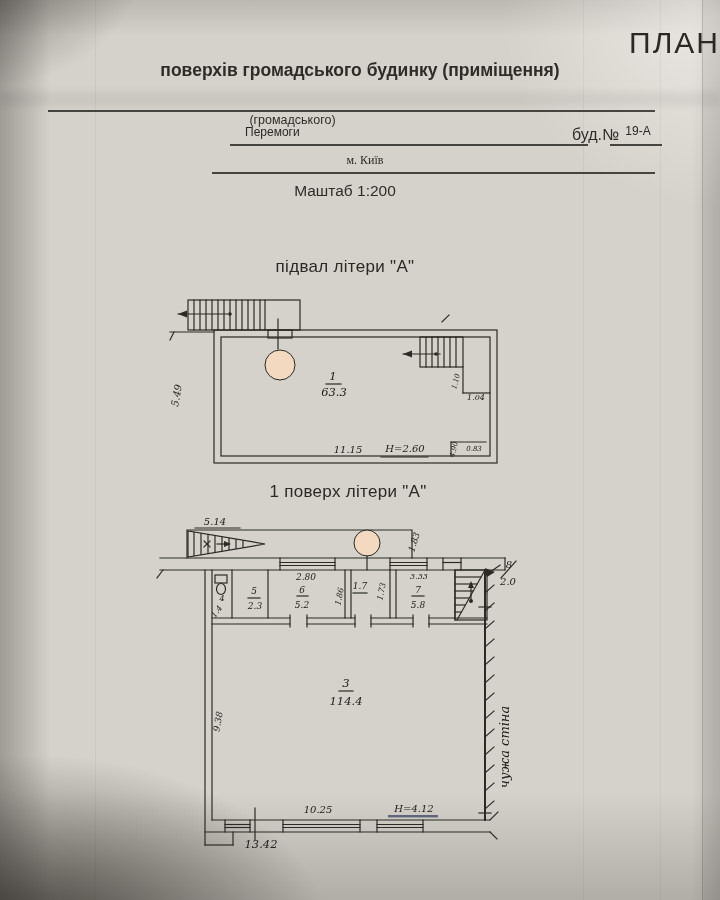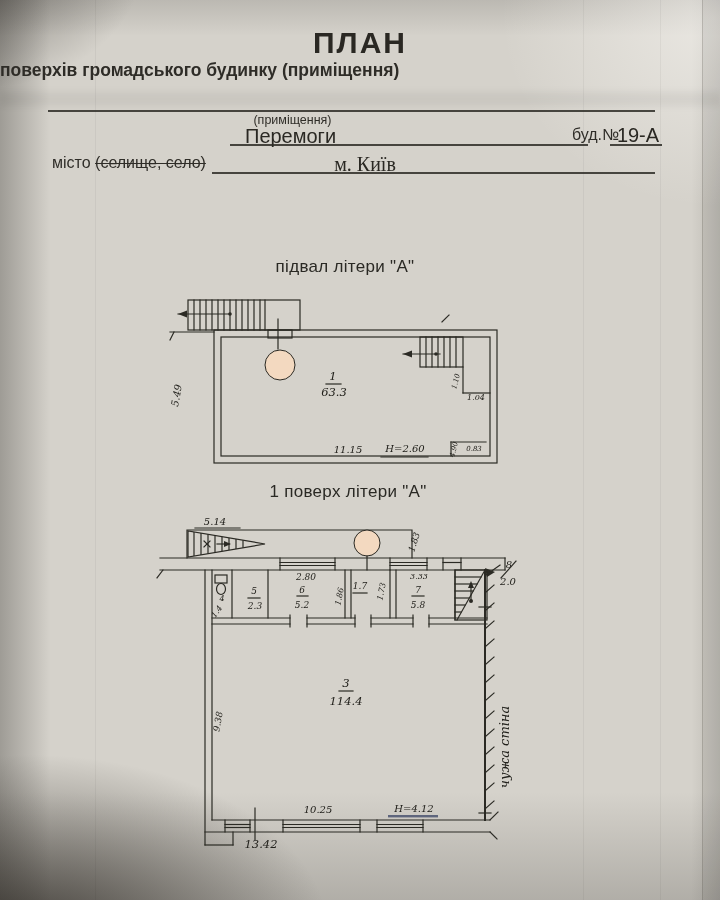--- a/index.html
+++ b/index.html
@@ -14,29 +14,29 @@
       linear-gradient(270deg, rgba(32,30,26,0.14), rgba(32,30,26,0) 4%),
       linear-gradient(180deg, rgba(32,30,26,0.14), rgba(32,30,26,0) 4%),
       linear-gradient(0deg, rgba(32,30,26,0.20), rgba(32,30,26,0) 12%),
       #d5d2cb;
   }
   .crease { position:absolute; top:0; bottom:0; width:1px; background:rgba(0,0,0,0.045); }
   .band { position:absolute; left:0; right:0; height:14px; background:rgba(0,0,0,0.05); filter:blur(3px); }
   .edgeline { position:absolute; top:0; bottom:0; left:702px; width:1px; background:rgba(60,55,48,0.25); }
   .edgestrip { position:absolute; top:0; bottom:0; left:703px; right:0; background:rgba(0,0,0,0.06); }
 
-  .title { position:absolute; left:0; right:0; top:26px; text-align:center;
-           font-size:30px; font-weight:bold; letter-spacing:2px; color:#2a2823; }
-  .subtitle { position:absolute; left:0; right:0; top:60px; text-align:left;
+  .title { position:absolute; left:0; right:0; top:26px; text-align:right;
+           font-size:30px; font-weight:normal; letter-spacing:2px; color:#2a2823; }
+  .subtitle { position:absolute; left:0; right:0; top:60px; text-align:center;
               font-size:17.5px; font-weight:bold; color:#2e2c27; }
 
   .rule { position:absolute; height:1.6px; background:rgba(45,43,38,0.85); }
   .lbl  { position:absolute; font-size:16px; color:#2f2d28; white-space:nowrap; }
   .struck { text-decoration:line-through; }
-  .val  { position:absolute; font-size:20px; color:#2a2823; white-space:nowrap; }
+  .val  { position:absolute; font-size:12px; color:#2a2823; white-space:nowrap; }
   .small{ font-size:12.5px; }
   .ctr  { text-align:center; }
 
   .caption { position:absolute; font-size:17px; color:#2a2924; text-align:center; letter-spacing:0.3px; }
 
   svg { position:absolute; overflow:visible; }
   .ln   { stroke:#2b2a24; stroke-width:1.2; fill:none; stroke-linecap:square; }
   .thick{ stroke-width:2; }
   .hw { font-family:"DejaVu Serif", serif; font-style:italic; fill:#22211c; }
   .s7{font-size:7px}.s8{font-size:8px}.s9{font-size:9px}.s10{font-size:10px}.s11{font-size:11.5px}.s13{font-size:13px}
@@ -50,32 +50,32 @@
   <div class="crease" style="left:583px"></div>
   <div class="crease" style="left:660px"></div>
   <div class="band" style="top:92px"></div>
   <div class="edgeline"></div>
   <div class="edgestrip"></div>
 
   <div class="title">ПЛАН</div>
   <div class="subtitle">поверхів громадського будинку (приміщення)</div>
 
   <div class="rule" style="left:48px; top:110px; width:607px;"></div>
-  <div class="lbl small ctr" style="left:200px; top:113px; width:185px;">(приміщення)</div>
+  <div class="lbl small ctr" style="left:200px; top:113px; width:185px;">(громадського)</div>
 
   <div class="val" style="left:245px; top:125px;">Перемоги</div>
   <div class="rule" style="left:230px; top:144px; width:358px;"></div>
   <div class="lbl" style="left:572px; top:126px;">буд.№</div>
   <div class="val ctr" style="left:612px; top:124px; width:52px;">19-А</div>
   <div class="rule" style="left:610px; top:144px; width:52px;"></div>
 
-  <div class="lbl" style="left:52px; top:154px;"><span>місто</span>&nbsp;<span class="struck">(селище, село)</span></div>
   <div class="val ctr" style="left:300px; top:153px; width:130px;font-family:Liberation Serif, serif;">м. Київ</div>
   <div class="rule" style="left:212px; top:172px; width:443px;"></div>
 
+  <div class="lbl ctr" style="left:245px; top:182px; width:200px; font-size:15.5px;">Маштаб 1:200</div>
 
   <div class="caption" style="left:225px; top:257px; width:240px;">підвал літери "А"</div>
 
   <svg width="345" height="185" viewBox="0 0 345 185" style="left:170px; top:292px;">
     <g class="ln">
       <rect x="44" y="38" width="283" height="133"></rect>
       <rect x="51" y="45" width="269" height="119"></rect>
       <line x1="0" y1="40" x2="44" y2="40"></line>
         <line x1="4" y1="40" x2="0" y2="48"></line>
       <line x1="272" y1="30" x2="279" y2="23"></line>

